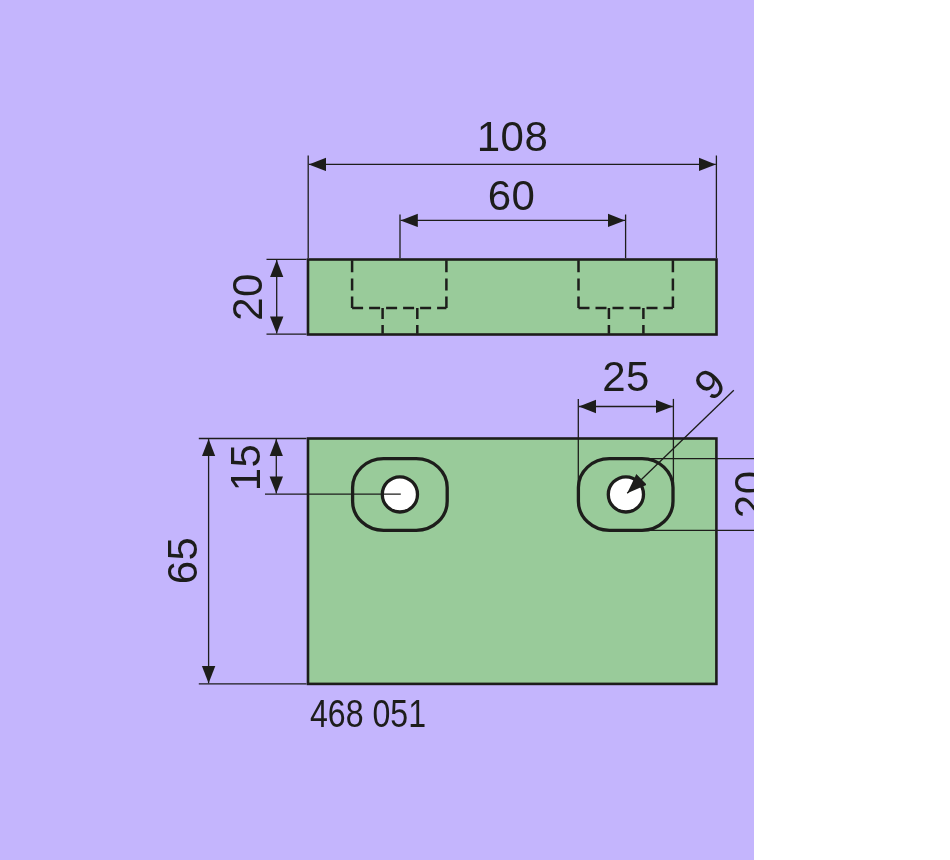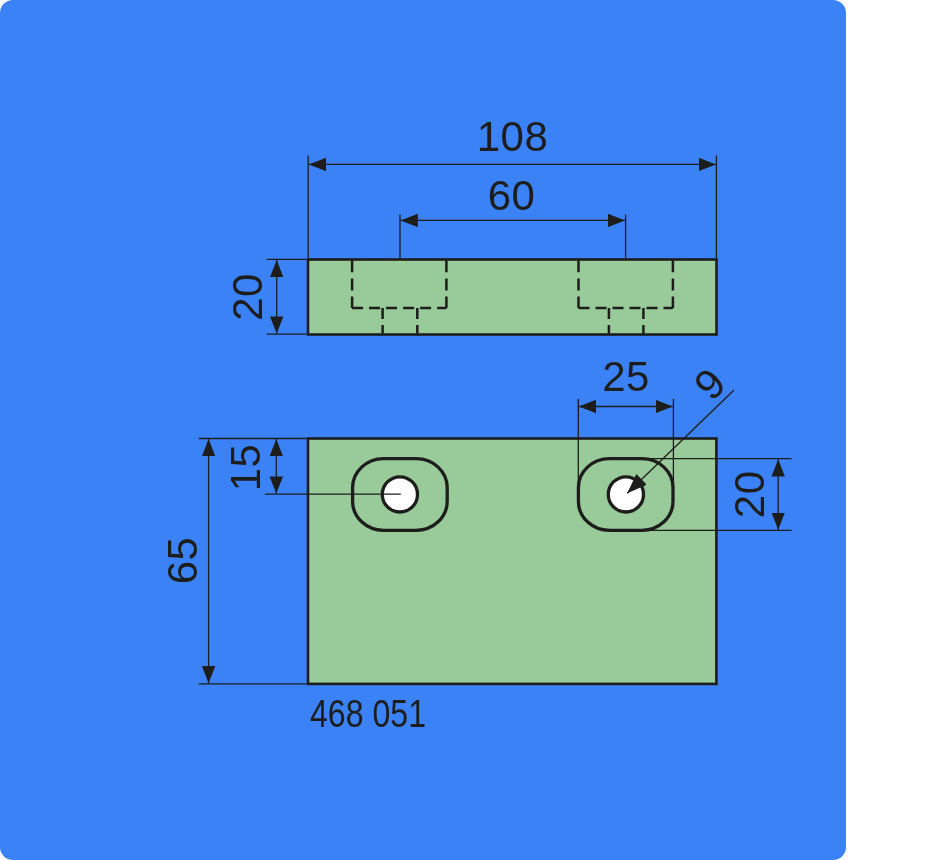--- a/index.html
+++ b/index.html
@@ -1,23 +1,22 @@
 <!DOCTYPE html>
 <html><head>
 <meta charset="utf-8">
 <style>
   html, body { margin: 0; padding: 0; background: #ffffff; }
   .stage {
     position: relative;
-    width: 846px;
+    width: 754px;
     height: 860px;
-    background: #3b82f6;
+    background: #c4b5fd;
     overflow: hidden;
     font-family: "Liberation Sans", sans-serif;
-    border-radius: 13px;
   }
   svg text {
     font-family: "Liberation Sans", sans-serif;
     fill: #1d1d1b;
   }
   .dim-text { font-size: 42px; letter-spacing: 0.5px; }
   .part-number-text { font-size: 38px; letter-spacing: 0px; }
 </style>
 </head>
 <body>

